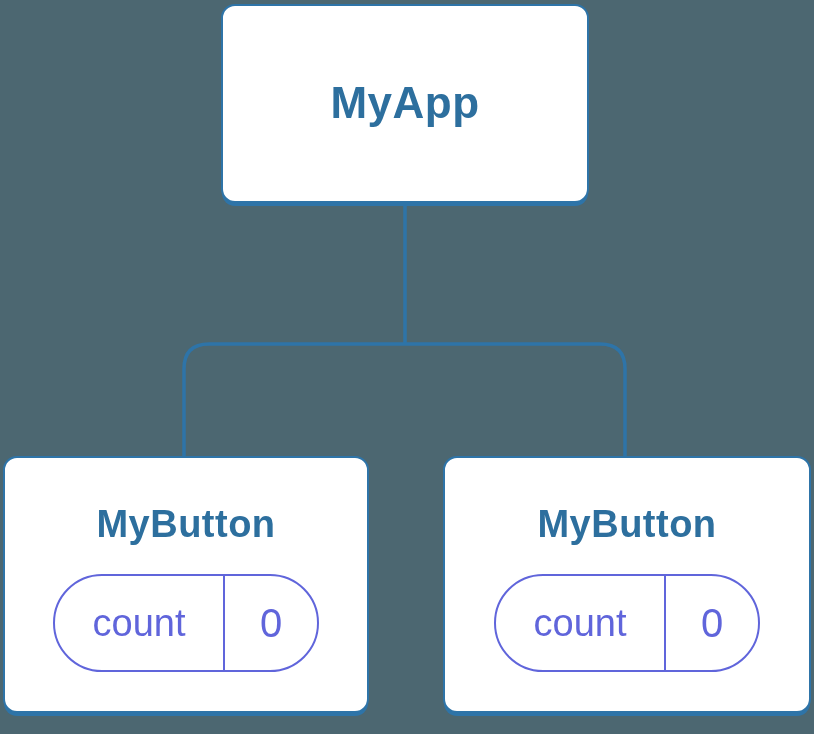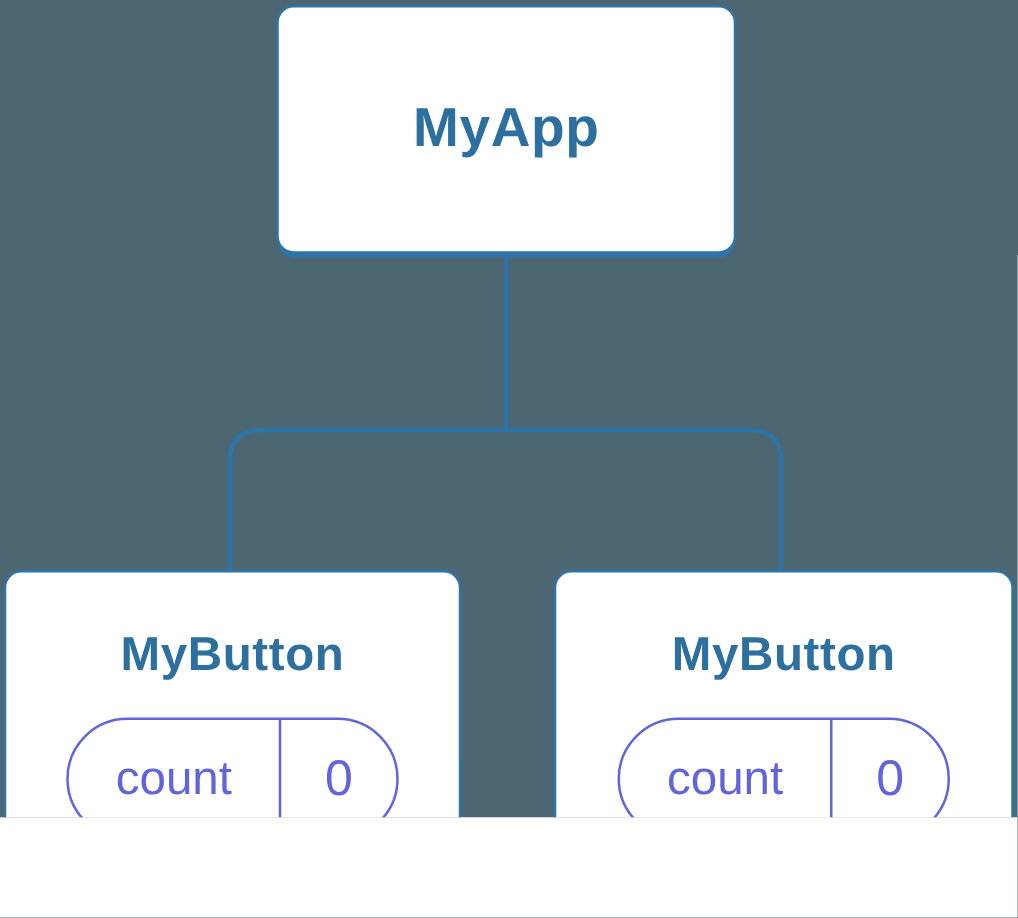--- a/index.html
+++ b/index.html
@@ -9,21 +9,21 @@
     --node-text: #2d6f9e;
     --state-accent: #6065db;
   }
   * { margin: 0; padding: 0; box-sizing: border-box; }
   html, body {
     font-family: "Liberation Sans", "DejaVu Sans", sans-serif;
   }
   .canvas {
     position: relative;
     width: 814px;
-    height: 654px;
+    height: 734px;
     background: var(--background);
     overflow: hidden;
   }
   .connectors {
     position: absolute;
     left: 0; top: 0;
     width: 814px; height: 734px;
     pointer-events: none;
   }
   .connectors path {

